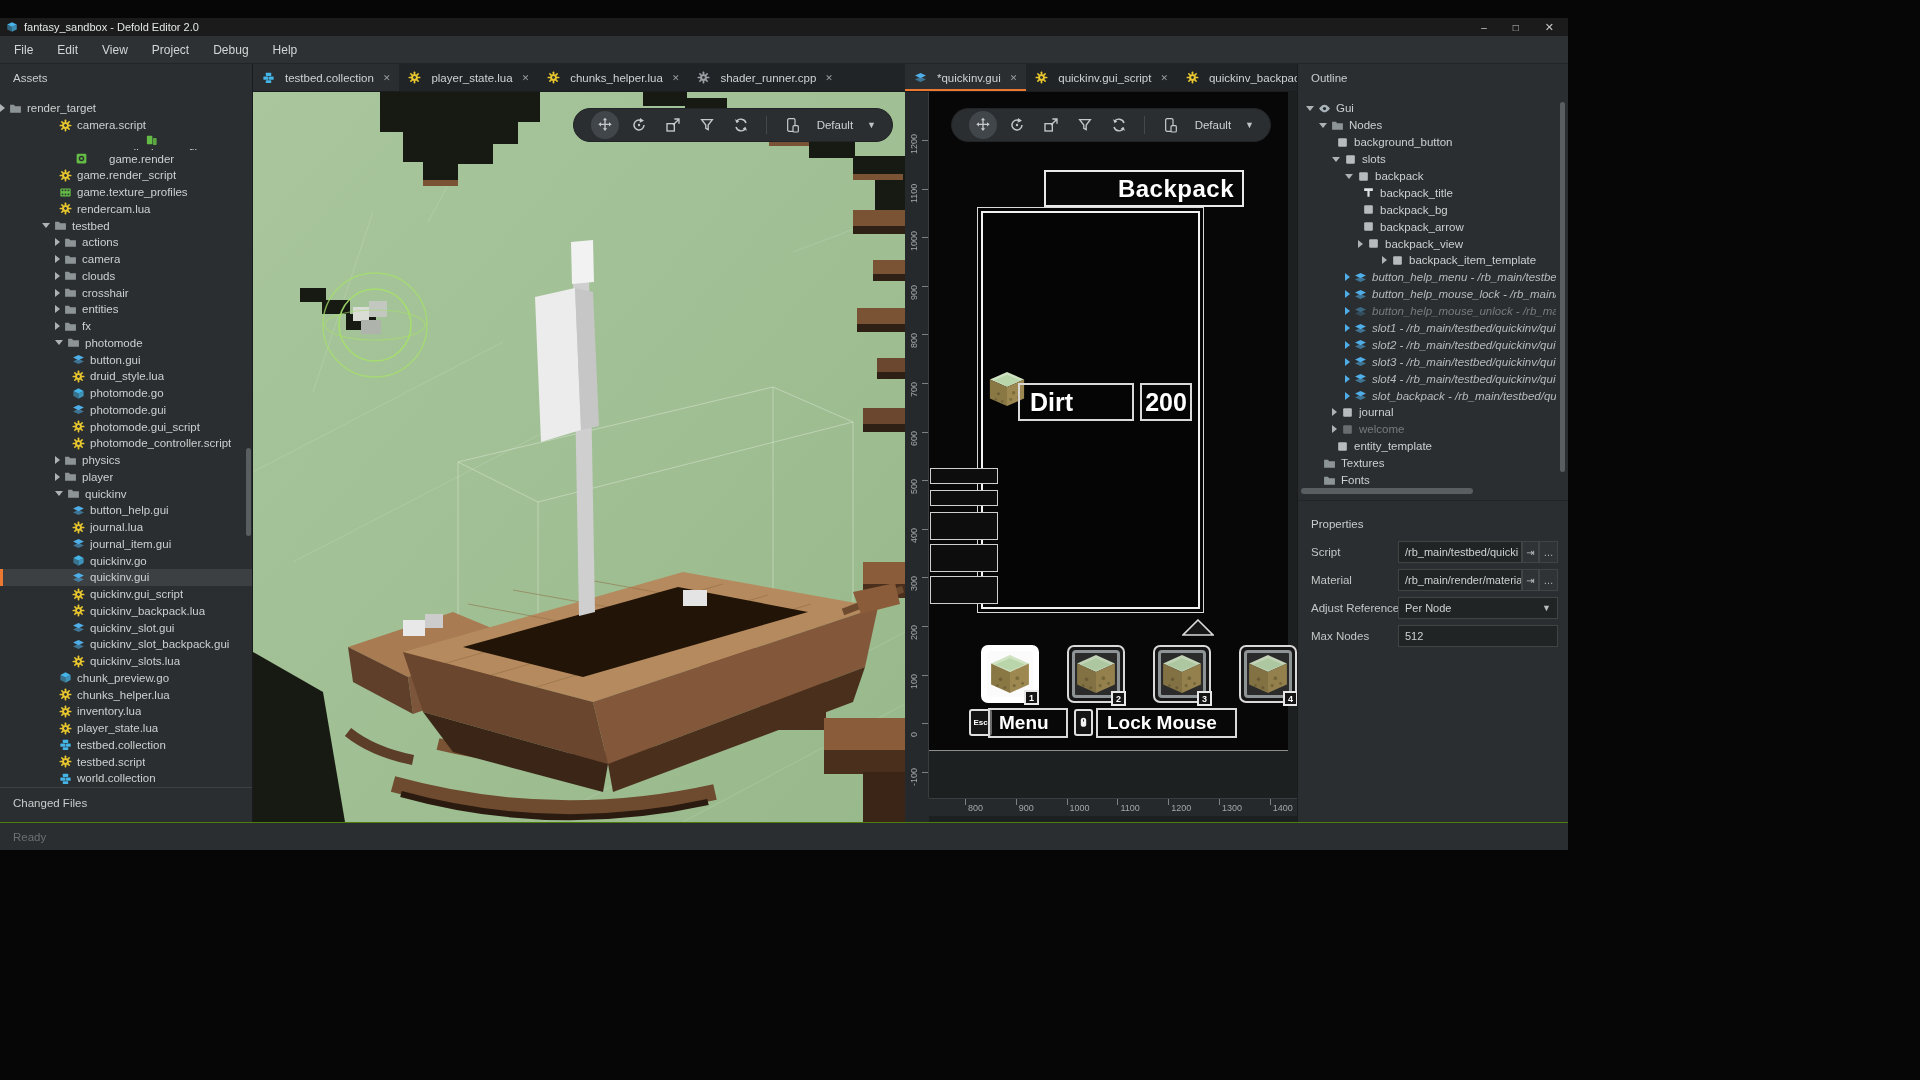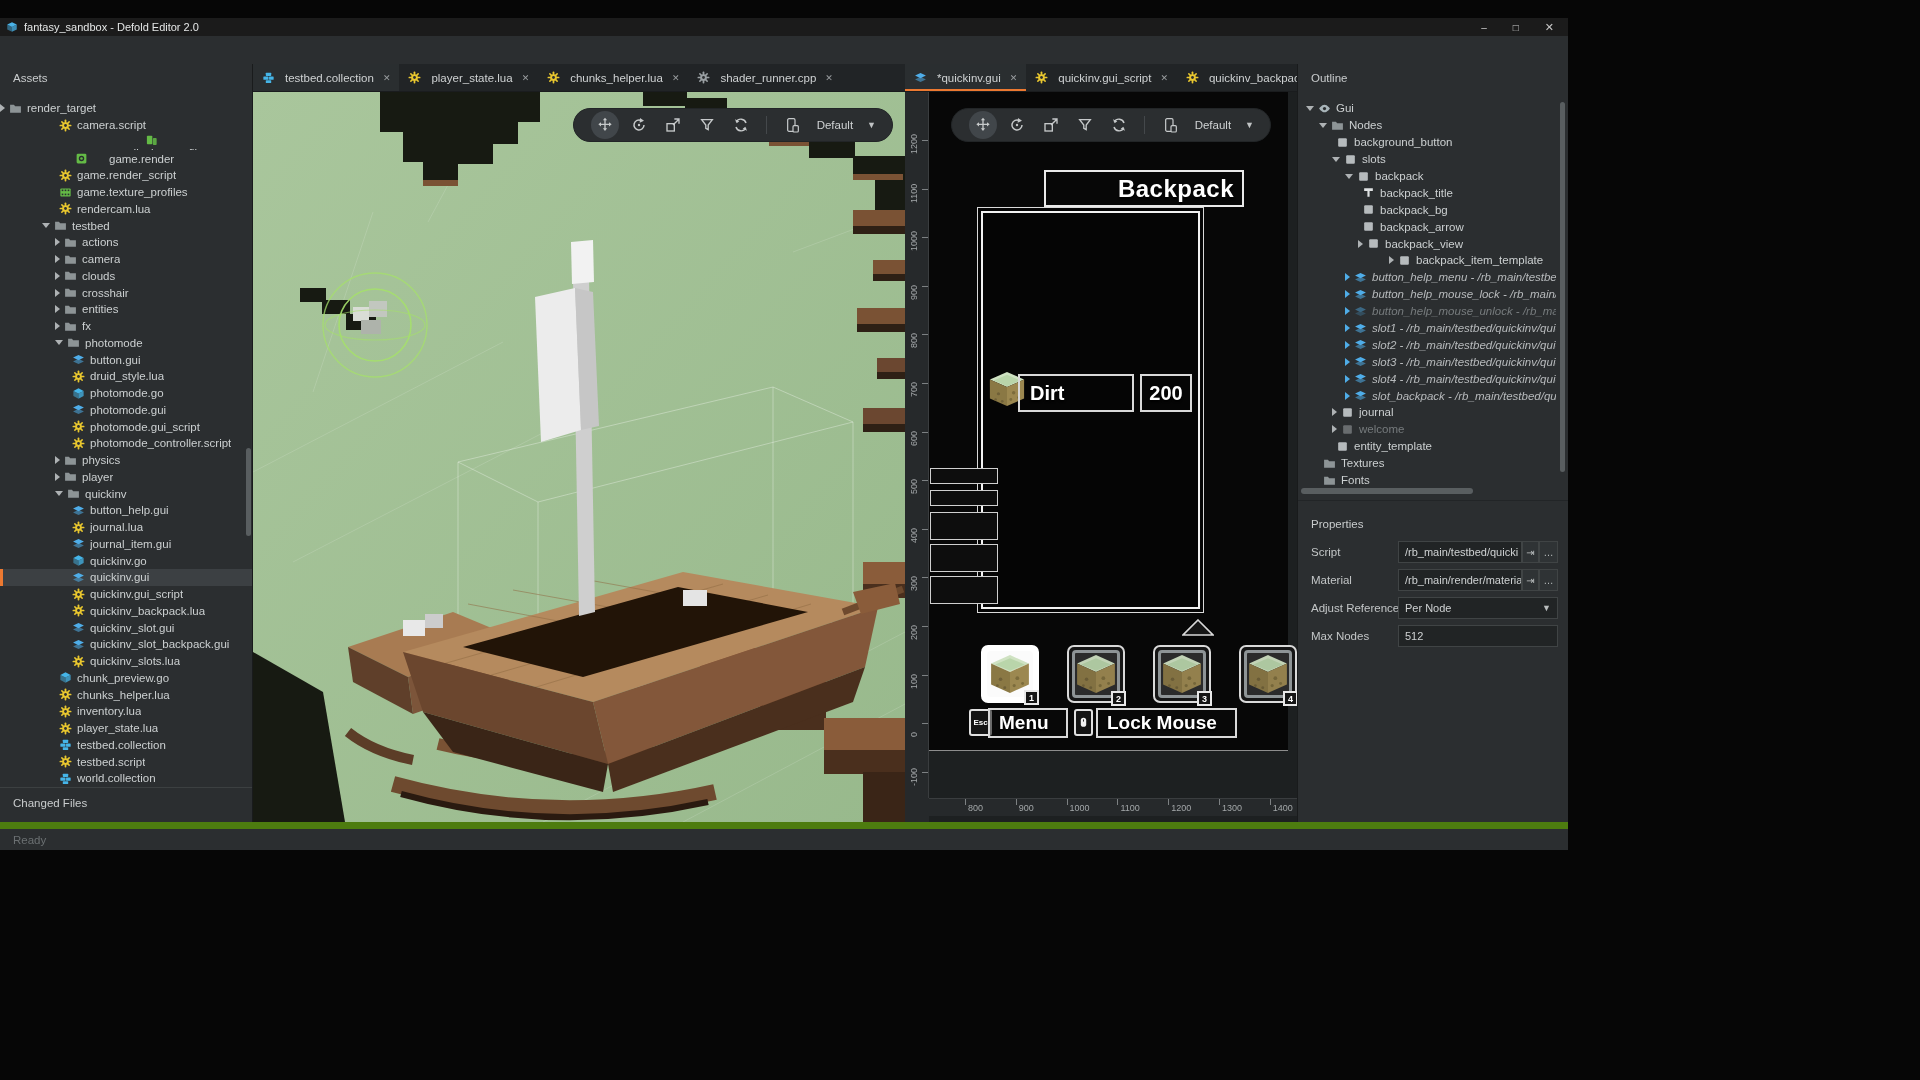--- a/index.html
+++ b/index.html
@@ -58,39 +58,39 @@
   .ruler-h{position:absolute;left:24px;top:706px;width:368px;height:18px;background:#26292b;border-top:1px solid #3a3d3f;box-sizing:border-box;}
   .ruler-h .rlab{position:absolute;top:4px;font-size:9px;color:#a3a7a9;}
   .ruler-h .rtick{position:absolute;top:0;width:1px;height:6px;background:#7d8183;}
   .ruler-corner{position:absolute;left:0;top:706px;width:24px;height:24px;background:#26292b;}
   .offbox{position:absolute;border:1px solid #cfcfcf;background:#0d0d0d;}
   .bp-title{position:absolute;left:115px;top:78px;width:200px;height:37px;border:2px solid #e9e9e9;box-sizing:border-box;
     display:flex;align-items:center;justify-content:flex-end;padding-right:8px;font-size:24px;font-weight:bold;color:#fff;
     text-shadow:0 2px 2px rgba(0,0,0,.9);letter-spacing:.5px;}
   .bp-panel{position:absolute;left:72px;top:115px;width:227px;height:406px;border:1px solid #d9d9d9;box-sizing:border-box;background:#050505;}
   .bp-panel .inner{position:absolute;inset:3px;border:2px solid #f2f2f2;}
-  .bp-cell{position:absolute;border:2px solid #d9d9d9;box-sizing:border-box;display:flex;align-items:center;color:#fff;font-weight:bold;font-size:20px;text-shadow:0 2px 2px rgba(0,0,0,.9);}
+  .bp-cell{position:absolute;border:2px solid #d9d9d9;box-sizing:border-box;display:flex;align-items:center;color:#fff;font-weight:bold;font-size:25px;text-shadow:0 2px 2px rgba(0,0,0,.9);margin-top:9px;}
   .slot{position:absolute;width:58px;height:58px;border:2px solid #d9d9d9;border-radius:7px;box-sizing:border-box;padding:3px;background:#161616;}
   .slot .inner{width:100%;height:100%;border:3px solid #8e9496;border-radius:4px;box-sizing:border-box;display:flex;align-items:center;justify-content:center;background:#2b2b2b;}
   .slot.sel{border:3px solid #fff;background:#fff;}
   .slot.sel .inner{border:none;background:#fbfbfb;}
   .slot .num{position:absolute;right:-3px;bottom:-5px;width:15px;height:15px;background:#151515;border:2px solid #e8e8e8;box-sizing:border-box;color:#fff;font-size:9px;font-weight:bold;display:flex;align-items:center;justify-content:center;}
   .key-badge{position:absolute;background:#141414;border:2px solid #e0e0e0;box-sizing:border-box;color:#fff;font-weight:bold;display:flex;align-items:center;justify-content:center;border-radius:3px;}
   .gui-btn{position:absolute;border:2px solid #d9d9d9;box-sizing:border-box;display:flex;align-items:center;padding-left:9px;color:#fff;font-weight:bold;font-size:19px;text-shadow:0 2px 2px rgba(0,0,0,.9);background:rgba(10,10,10,.55);}
   
   .side-panel{position:absolute;left:1297px;top:46px;width:271px;height:758px;background:#2b2e30;border-left:1px solid #191b1c;box-sizing:border-box;overflow:hidden;}
   .side-panel .sep-line{position:absolute;left:0;right:0;top:436px;height:1px;background:#222527;}
   .props{position:absolute;left:0;top:454px;right:0;}
   .prow{position:absolute;left:13px;right:12px;height:22px;display:flex;align-items:center;}
   .prow .plabel{font-size:11.5px;color:#c3c6c7;flex:none;}
   .pbox{position:absolute;height:22px;background:#212425;border:1px solid #404445;box-sizing:border-box;display:flex;align-items:center;padding:0 6px;font-size:11px;color:#cfd2d3;white-space:nowrap;overflow:hidden;}
   .pbtn{position:absolute;height:22px;background:#2f3335;border:1px solid #404445;box-sizing:border-box;display:flex;align-items:center;justify-content:center;font-size:10px;color:#b9bdbe;}
   .pbox .dd-caret{margin-left:auto;font-size:9px;color:#b9bdbe;}
   
-  .statusbar{position:absolute;left:0;top:804px;width:1568px;height:28px;background:#2b2e30;border-top:7px solid #4d7c0f;box-sizing:border-box;display:flex;align-items:center;}
+  .statusbar{position:absolute;left:0;top:804px;width:1568px;height:28px;background:#2b2e30;border-top:1px solid #4d7c0f;box-sizing:border-box;display:flex;align-items:center;}
   .statusbar .ready{font-size:11.5px;color:#6b7072;padding-left:13px;}
 </style>
 </head>
 <body>
 
 <svg width="0" height="0" style="position:absolute">
   <defs>
     <symbol id="i-folder" viewBox="0 0 24 24">
         <path fill="currentColor" d="M2 5h7l2.5 3H22v12H2z"></path>
       </symbol>
@@ -207,20 +207,28 @@
         <use href="#i-cube"></use>
       </svg>
     <span>fantasy_sandbox - Defold Editor 2.0</span>
     <div class="win-controls">
       <span>–</span>
       <span>□</span>
       <span style="font-size:11px">✕</span>
     </div>
   </div>
 
+  <div class="menubar">
+      <span class="menu-item">File</span>
+      <span class="menu-item">Edit</span>
+      <span class="menu-item">View</span>
+      <span class="menu-item">Project</span>
+      <span class="menu-item">Debug</span>
+      <span class="menu-item">Help</span>
+    </div>
 
   <div class="assets-panel">
     <div class="panel-header">Assets</div>
     <div class="tree">
         <div class="trow" style="height: 16.75px; ">
           <span class="tri tri-r"></span>
           <svg class="ic" viewBox="0 0 24 24" style="color: rgb(141, 148, 150);">
             <use href="#i-folder"></use>
           </svg>
           <span class="lbl">render_target</span>
@@ -929,21 +937,21 @@
           </svg>
           <span class="lbl">backpack_arrow</span>
         </div>
         <div class="trow" style="height: 16.9px; padding-left: 60px;">
           <span class="tri tri-r"></span>
           <svg class="ic" viewBox="0 0 24 24" style="color: rgb(182, 187, 189);">
             <use href="#i-box"></use>
           </svg>
           <span class="lbl">backpack_view</span>
         </div>
-        <div class="trow" style="height: 16.9px; padding-left: 84px; margin-left: 7px;">
+        <div class="trow" style="height: 16.9px; padding-left: 84px;">
           <span class="tri tri-r"></span>
           <svg class="ic" viewBox="0 0 24 24" style="color: rgb(182, 187, 189);">
             <use href="#i-box"></use>
           </svg>
           <span class="lbl">backpack_item_template</span>
         </div>
         <div class="trow ital" style="height: 16.9px; padding-left: 47px;">
           <span class="tri tri-r tri-blue"></span>
           <svg class="ic" viewBox="0 0 24 24" style="color: rgb(79, 173, 232);">
             <use href="#i-gui"></use>

